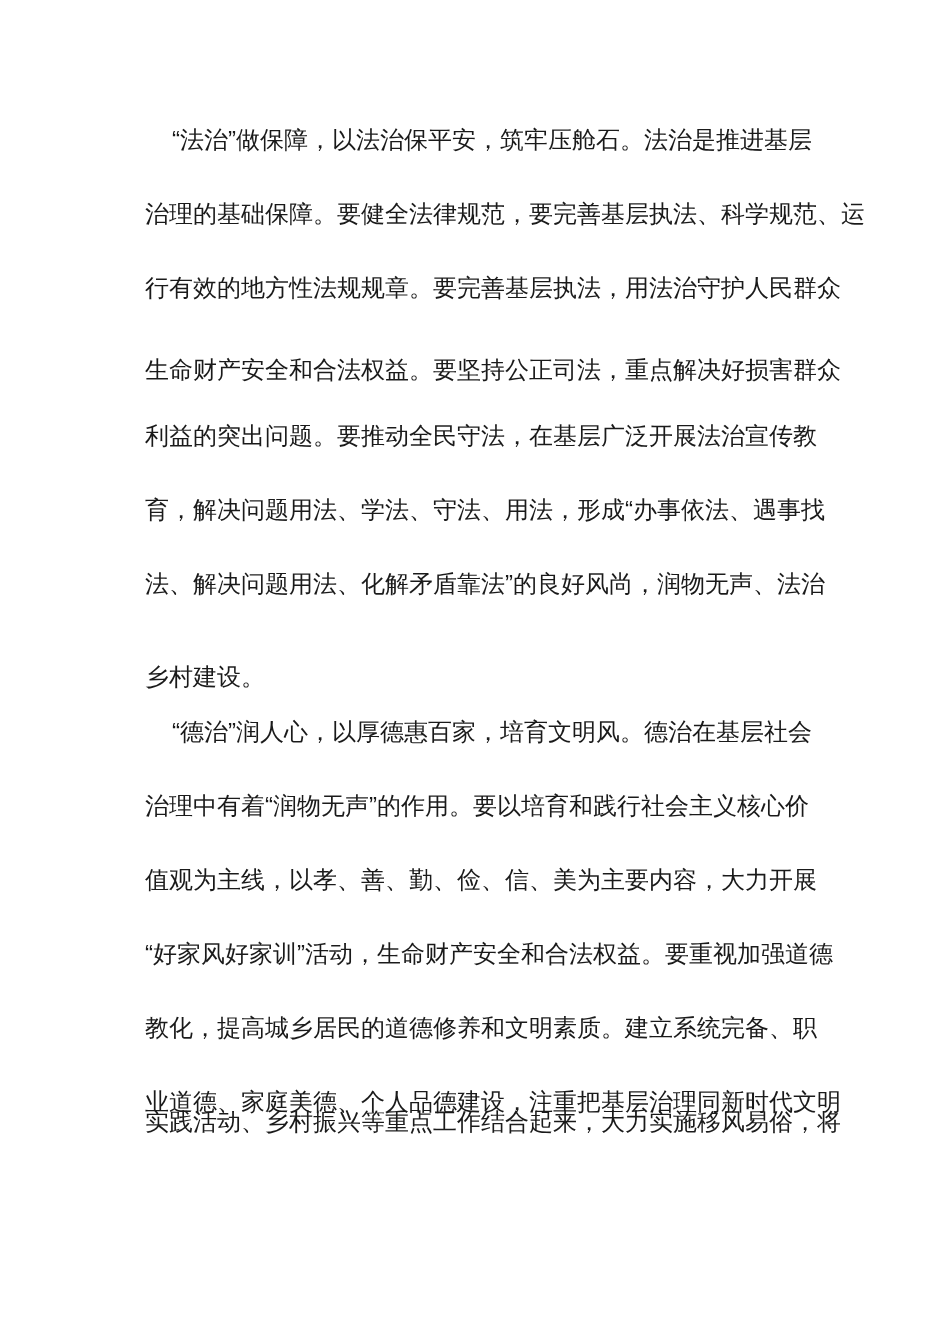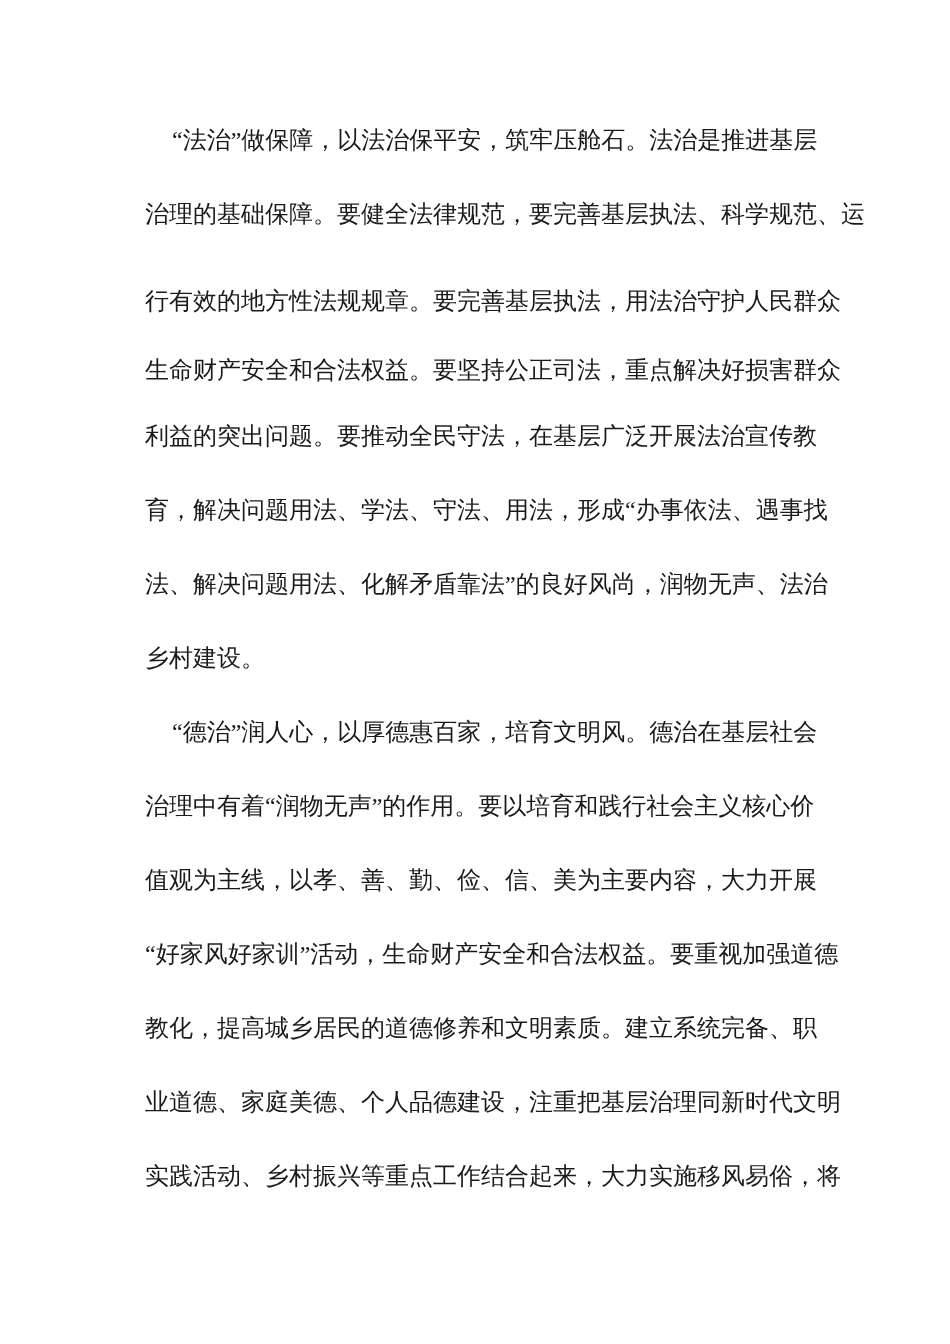--- a/index.html
+++ b/index.html
@@ -5,47 +5,47 @@
   html, body { margin: 0; padding: 0; background: #ffffff; }
   body { width: 950px; height: 1344px; position: relative; overflow: hidden; }
   .page {
     position: absolute; left: 0; top: 0; width: 950px; height: 1344px; background: #ffffff;
   }
   .line {
     position: absolute;
     left: 145px;
     width: 662px;
     height: 30px;
-    font-family: Liberation Serif, serif;
+    font-family: Liberation Sans, sans-serif;
     font-size: 24px;
     line-height: 30px;
     color: #1a1a1a;
     white-space: nowrap;
     text-align: justify;
     text-align-last: justify;
   }
   .line.indent { left: 172px; width: 635px; }
-  .line.last { text-align-last: left; }
+  .line.last { text-align-last: left; margin-top: 19px; }
 </style>
 </head>
 <body>
 
 <div class="page">
   <div>
     <div class="line indent" style="top:125px">“法治”做保障，以法治保平安，筑牢压舱石。法治是推进基层</div>
     <div class="line" style="top:199px">治理的基础保障。要健全法律规范，要完善基层执法、科学规范、运</div>
-    <div class="line" style="top:286px">行有效的地方性法规规章。要完善基层执法，用法治守护人民群众</div>
+    <div class="line" style="top:273px">行有效的地方性法规规章。要完善基层执法，用法治守护人民群众</div>
     <div class="line" style="top:355px">生命财产安全和合法权益。要坚持公正司法，重点解决好损害群众</div>
     <div class="line" style="top:421px">利益的突出问题。要推动全民守法，在基层广泛开展法治宣传教</div>
     <div class="line" style="top:495px">育，解决问题用法、学法、守法、用法，形成“办事依法、遇事找</div>
     <div class="line" style="top:569px">法、解决问题用法、化解矛盾靠法”的良好风尚，润物无声、法治</div>
     <div class="line last" style="top:643px">乡村建设。</div>
   </div>
   <div>
     <div class="line indent" style="top:717px">“德治”润人心，以厚德惠百家，培育文明风。德治在基层社会</div>
     <div class="line" style="top:791px">治理中有着“润物无声”的作用。要以培育和践行社会主义核心价</div>
     <div class="line" style="top:865px">值观为主线，以孝、善、勤、俭、信、美为主要内容，大力开展</div>
     <div class="line" style="top:939px">“好家风好家训”活动，生命财产安全和合法权益。要重视加强道德</div>
     <div class="line" style="top:1013px">教化，提高城乡居民的道德修养和文明素质。建立系统完备、职</div>
     <div class="line" style="top:1087px">业道德、家庭美德、个人品德建设，注重把基层治理同新时代文明</div>
-    <div class="line" style="top:1161px">实践活动、乡村振兴等重点工作结合起来，大力实施移风易俗，将</div>
+    <div class="line" style="top:1107px">实践活动、乡村振兴等重点工作结合起来，大力实施移风易俗，将</div>
   </div>
 </div>
 
 </body></html>

